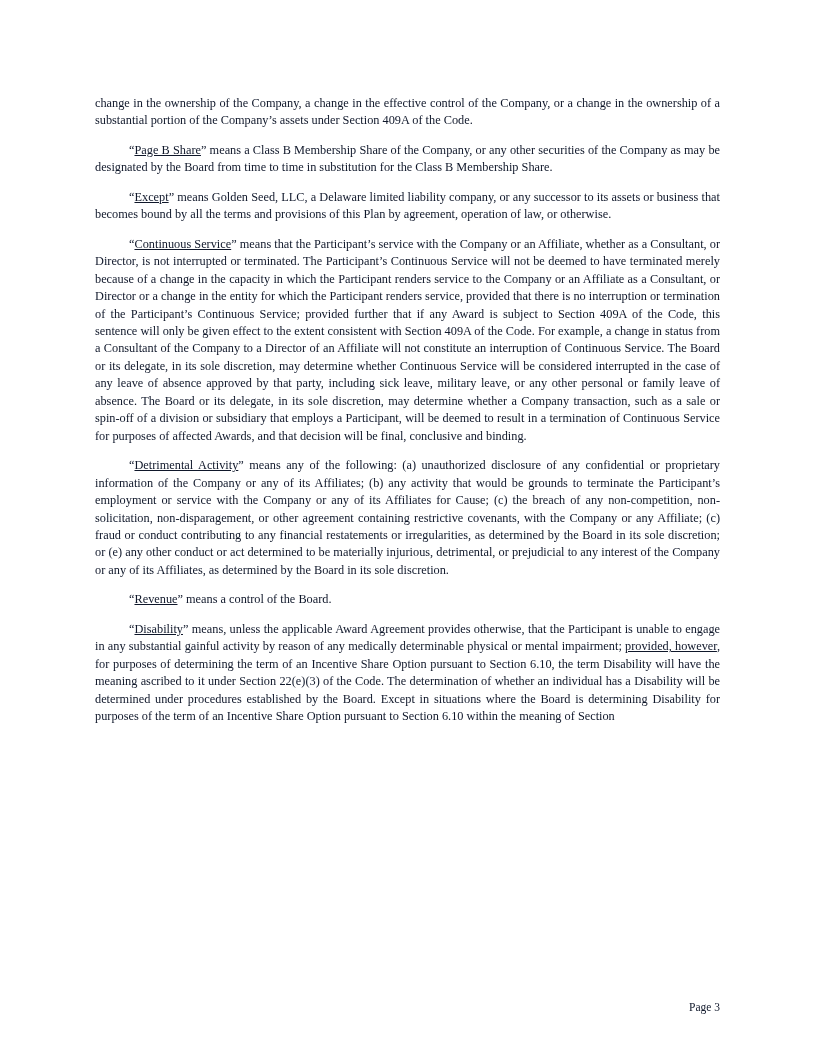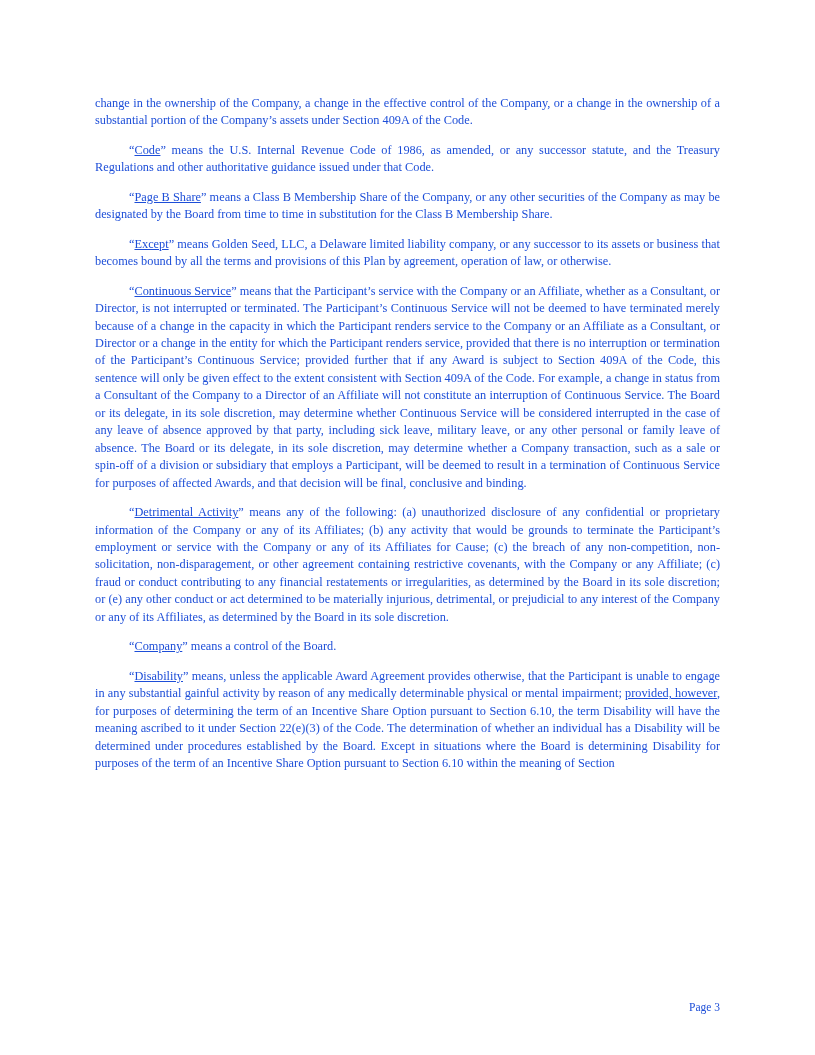--- a/index.html
+++ b/index.html
@@ -9,21 +9,21 @@
   }
   .page {
     width: 815px;
     height: 1055px;
     background: #ffffff;
     margin: 0 auto;
     position: relative;
     box-sizing: border-box;
     padding: 95px 95px 40px 95px;
     font-family: "Liberation Serif", serif;
-    color: #1d4ed8;
+    color: #0f172a;
   }
   .doc-body {
     font-size: 12.3px;
     line-height: 1.42;
     text-align: justify;
   }
   .para {
     margin: 0 0 12px 0;
     text-indent: 0;
   }
@@ -45,32 +45,31 @@
   }
 </style>
 </head>
 <body>
 
 <div class="page">
   <div class="doc-body">
 
     <p class="para"><span>change in the ownership of the Company, a change in the effective control of the Company, or a change in the ownership of a substantial portion of the Company’s assets under Section 409A of the Code.</span></p>
 
-    <p class="para indented"><span>“</span><span class="u">Code</span><span>”</span><span> means the U.S. Internal Revenue Code of 1986, as amended, or any successor statute, and the Treasury Regulations and other authoritative guidance issued under that Code.</span></p>
 
     <p class="para indented"><span>“</span><span class="u">Page B Share</span><span>”</span><span> means a Class B Membership Share of the Company, or any other securities of the Company as may be designated by the Board from time to time in substitution for the Class B Membership Share.</span></p>
 
     <p class="para indented"><span>“</span><span class="u">Except</span><span>”</span><span> means Golden Seed, LLC, a Delaware limited liability company, or any successor to its assets or business that becomes bound by all the terms and provisions of this Plan by agreement, operation of law, or otherwise.</span></p>
 
 
     <p class="para indented"><span>“</span><span class="u">Continuous Service</span><span>”</span><span> means that the Participant’s service with the Company or an Affiliate, whether as a Consultant, or Director, is not interrupted or terminated. The Participant’s Continuous Service will not be deemed to have terminated merely because of a change in the capacity in which the Participant renders service to the Company or an Affiliate as a Consultant, or Director or a change in the entity for which the Participant renders service, provided that there is no interruption or termination of the Participant’s Continuous Service; provided further that if any Award is subject to Section 409A of the Code, this sentence will only be given effect to the extent consistent with Section 409A of the Code. For example, a change in status from a Consultant of the Company to a Director of an Affiliate will not constitute an interruption of Continuous Service. The Board or its delegate, in its sole discretion, may determine whether Continuous Service will be considered interrupted in the case of any leave of absence approved by that party, including sick leave, military leave, or any other personal or family leave of absence. The Board or its delegate, in its sole discretion, may determine whether a Company transaction, such as a sale or spin-off of a division or subsidiary that employs a Participant, will be deemed to result in a termination of Continuous Service for purposes of affected Awards, and that decision will be final, conclusive and binding.</span></p>
 
     <p class="para indented"><span>“</span><span class="u">Detrimental Activity</span><span>”</span><span> means any of the following: (a) unauthorized disclosure of any confidential or proprietary information of the Company or any of its Affiliates; (b) any activity that would be grounds to terminate the Participant’s employment or service with the Company or any of its Affiliates for Cause; (c) the breach of any non-competition, non-solicitation, non-disparagement, or other agreement containing restrictive covenants, with the Company or any Affiliate; (c) fraud or conduct contributing to any financial restatements or irregularities, as determined by the Board in its sole discretion; or (e) any other conduct or act determined to be materially injurious, detrimental, or prejudicial to any interest of the Company or any of its Affiliates, as determined by the Board in its sole discretion.</span></p>
 
-    <p class="para indented"><span>“</span><span class="u">Company</span><span>”</span><span> means a control of the Board.</span></p>
+    <p class="para indented"><span>“</span><span class="u">Revenue</span><span>”</span><span> means a control of the Board.</span></p>
 
     <p class="para indented"><span>“</span><span class="u">Disability</span><span>”</span><span> means, unless the applicable Award Agreement provides otherwise, that the Participant is unable to engage in any substantial gainful activity by reason of any medically determinable physical or mental impairment; </span><span class="u">provided, however</span><span>, for purposes of determining the term of an Incentive Share Option pursuant to Section 6.10, the term Disability will have the meaning ascribed to it under Section 22(e)(3) of the Code. The determination of whether an individual has a Disability will be determined under procedures established by the Board. Except in situations where the Board is determining Disability for purposes of the term of an Incentive Share Option pursuant to Section 6.10 within the meaning of Section</span></p>
 
   </div>
 
   <div class="footer">
     <span>Page 3</span>
   </div>
 </div>
 

